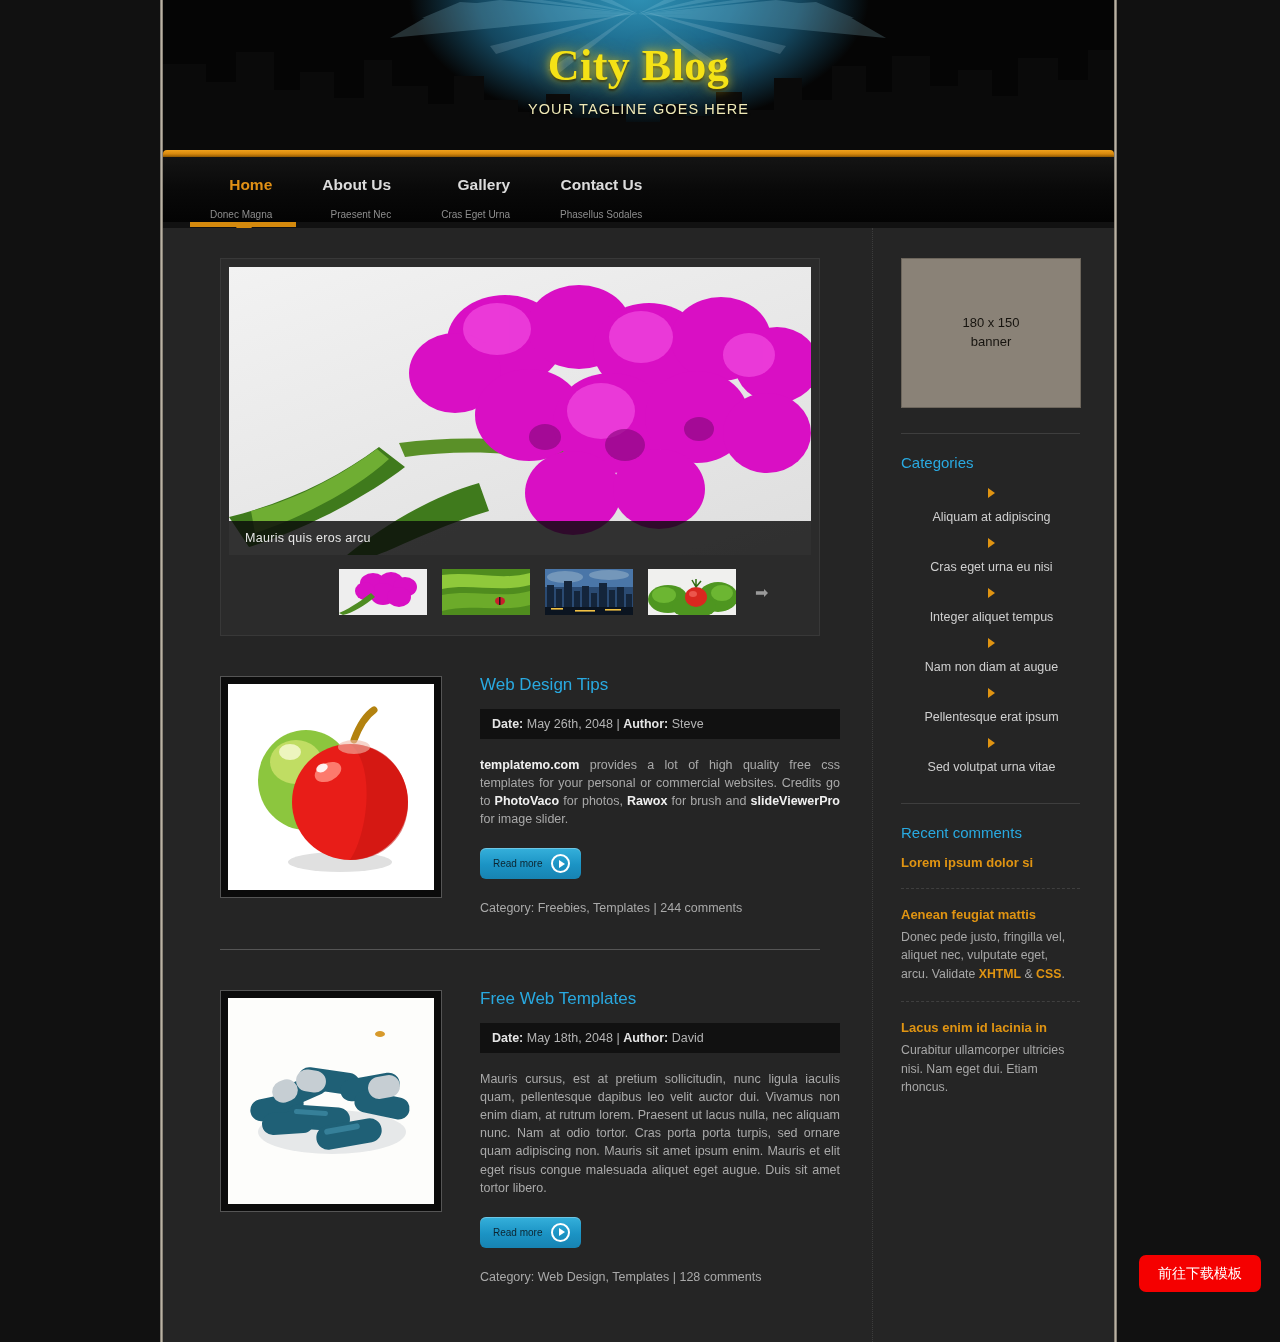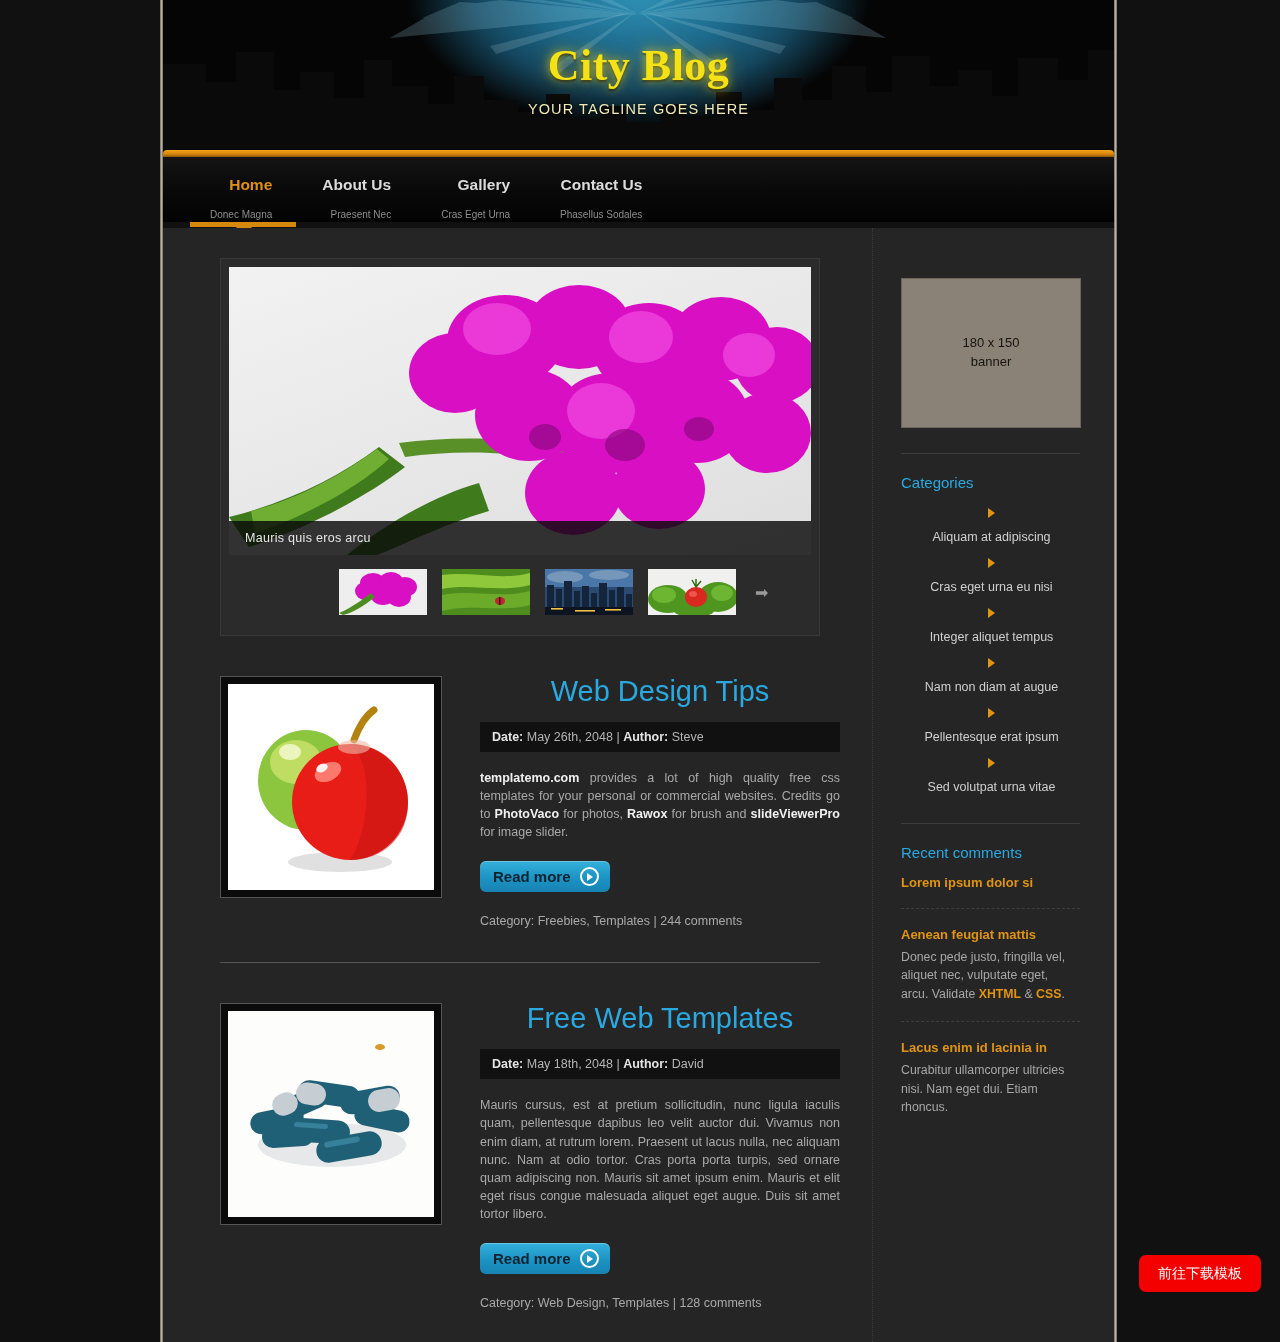--- a/index.html
+++ b/index.html
@@ -86,42 +86,42 @@
   }
   .thumbs { display: flex; align-items: center; gap: 15px; padding: 14px 0 12px 110px; }
   .thumb { width: 88px; height: 46px; overflow: hidden; cursor: pointer; background: #fff; position: relative; }
   .thumb-next { color: #9a9a9a; font-size: 16px; margin-left: 4px; cursor: pointer; }
 
   
   .article { display: flex; padding: 40px 0 0 0; }
   .art-thumb { width: 222px; height: 222px; flex: 0 0 222px; background: #0b0b0b; padding: 7px; border: 1px solid #555; }
   .art-thumb-inner { width: 100%; height: 100%; overflow: hidden; position: relative; background: #fff; }
   .art-body { flex: 1; padding-left: 38px; }
-  .art-title { font-size: 29px; color: #29a9e0; font-weight: normal; line-height: 1.1; text-align: center; }
+  .art-title { font-size: 17px; color: #29a9e0; font-weight: normal; line-height: 1.1; }
   .art-meta { margin-top: 14px; background: #111; color: #b4b4b4; font-size: 12.5px;
     padding: 8px 12px; }
   .art-meta b { color: #e4e4e4; }
   .art-text { margin-top: 17px; font-size: 12.5px; color: #a9a9a9; line-height: 1.45; text-align: justify; }
   .art-text b { color: #f0f0f0; }
   .readmore {
     display: inline-flex; align-items: center; gap: 9px; margin-top: 20px;
     background: linear-gradient(180deg,#35b0db 0%,#1b93c4 55%,#1783b2 100%);
     border-radius: 6px; padding: 6px 11px 6px 13px; cursor: pointer;
     box-shadow: inset 0 1px 0 rgba(255,255,255,.28);
   }
-  .readmore span { font-size: 15px; font-weight: bold; color: #0d2430; }
+  .readmore span { font-size: 10px; font-weight: normal; color: #0d2430; }
   .play-icon { width: 19px; height: 19px; border-radius: 50%; border: 2px solid #fff;
     display: flex; align-items: center; justify-content: center; }
   .play-icon i { width: 0; height: 0; border-left: 6px solid #fff;
     border-top: 4px solid transparent; border-bottom: 4px solid transparent; margin-left: 2px; }
   .art-cat { margin-top: 22px; font-size: 12.5px; color: #a9a9a9; }
   .art-sep { margin: 34px 0 0 0; height: 1px; background: #555; width: 600px; }
 
   
-  .sidebar { position: absolute; left: 710px; top: 0; width: 241px; padding: 30px 32px 0 28px; margin-top: 20px; }
+  .sidebar { position: absolute; left: 710px; top: 0; width: 241px; padding: 30px 32px 0 28px; }
   .banner { width: 180px; height: 150px; background: #8a8277; border: 1px solid #6d665c;
     display: flex; flex-direction: column; align-items: center; justify-content: center;
     color: #17140f; font-size: 13px; line-height: 1.45; }
   .side-sep { height: 1px; background: #3e3e3e; margin: 25px 0 0 0; width: 179px; }
   .side-h { color: #29a9e0; font-size: 15px; font-weight: normal; margin: 20px 0 6px 0; }
   .cat-list { list-style: none; margin-top: 10px; }
   .cat-item { display: flex; align-items: center; gap: 12px; padding: 7px 0; cursor: pointer; flex-direction: column; }
   .cat-bullet { width: 0; height: 0; border-left: 7px solid #e09412;
     border-top: 5px solid transparent; border-bottom: 5px solid transparent; flex: 0 0 auto; }
   .cat-label { font-size: 12.5px; color: #cfcfcf; }

